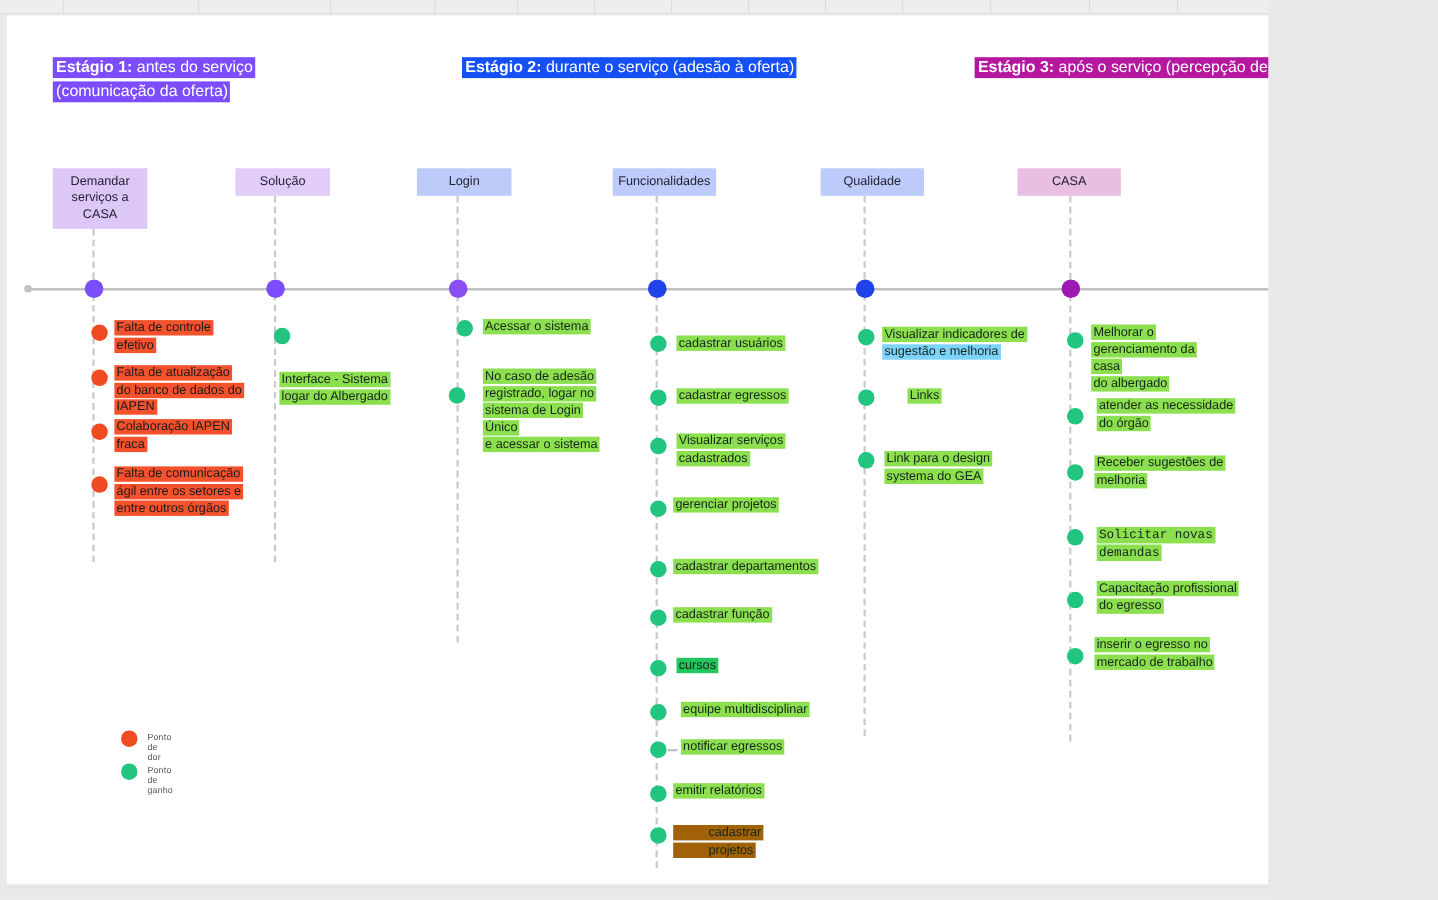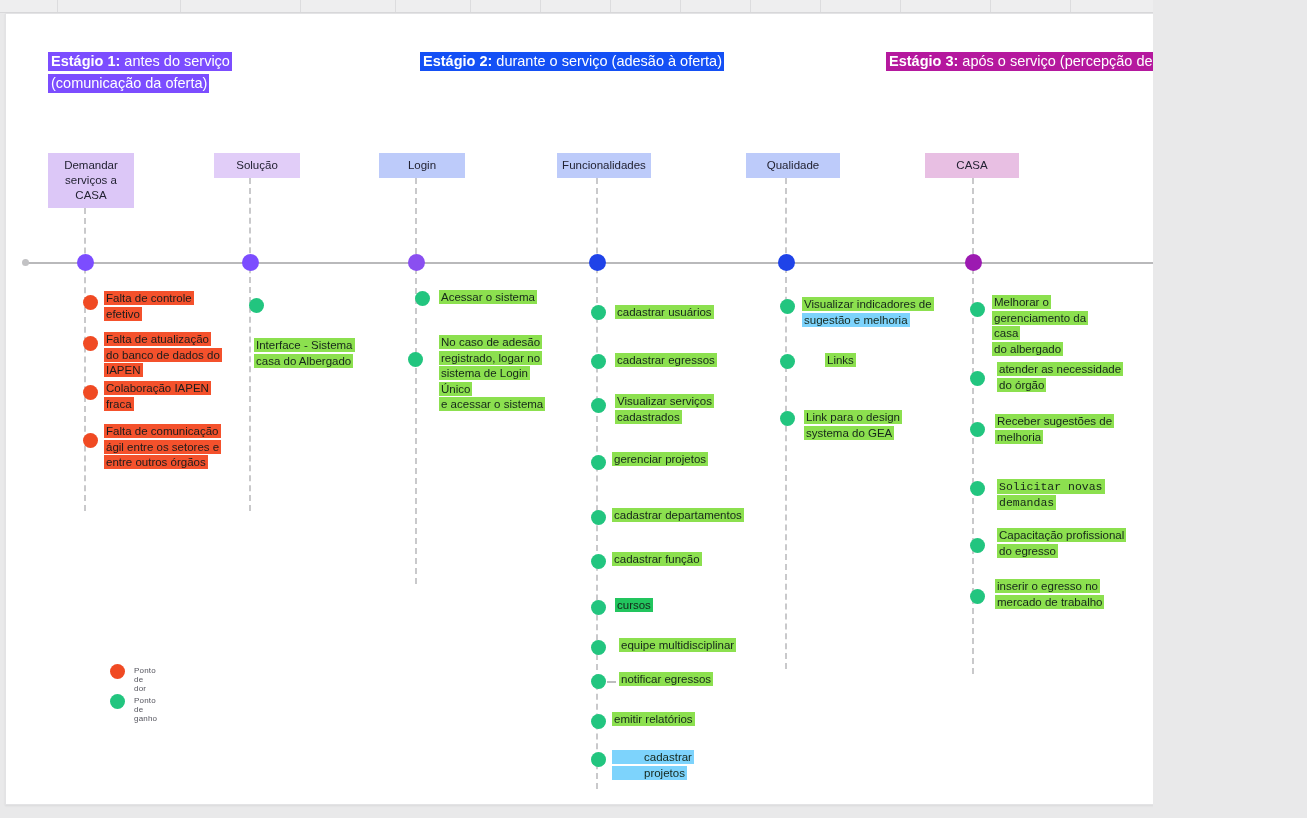--- a/index.html
+++ b/index.html
@@ -260,21 +260,21 @@
           <div class="txt" style="left: 98px; top: 410px; width: 122px;">
             <div><span style="background: rgb(244, 81, 44);">Falta de comunicação</span></div>
             <div><span style="background: rgb(244, 81, 44);">ágil entre os setores e</span></div>
             <div><span style="background: rgb(244, 81, 44);">entre outros órgãos</span></div>
           </div>
         </div>
         <div class="point gain">
           <div class="dot" style="left: 243px; top: 284px; background: rgb(34, 197, 127);"></div>
           <div class="txt" style="left: 248px; top: 276px; width: 112px; margin-top: 48px;">
             <div><span style="background: rgb(140, 224, 79);">Interface - Sistema</span></div>
-            <div><span style="background: rgb(140, 224, 79);">casa do Albergado</span></div>
+            <div><span style="background: rgb(140, 224, 79);">logar do Albergado</span></div>
           </div>
         </div>
         <div class="point gain">
           <div class="dot" style="left: 409px; top: 277px; background: rgb(34, 197, 127);"></div>
           <div class="txt" style="left: 433px; top: 276px; width: 110px;">
             <div><span style="background: rgb(140, 224, 79);">Acessar o sistema</span></div>
           </div>
         </div>
         <div class="point gain">
           <div class="dot" style="left: 402px; top: 338px; background: rgb(34, 197, 127);"></div>
@@ -343,21 +343,21 @@
         </div>
         <div class="point gain">
           <div class="dot" style="left: 585px; top: 700px; background: rgb(34, 197, 127);"></div>
           <div class="txt" style="left: 606px; top: 698px; width: 110px;">
             <div><span style="background: rgb(140, 224, 79);">emitir relatórios</span></div>
           </div>
         </div>
         <div class="point gain">
           <div class="dot" style="left: 585px; top: 738px; background: rgb(34, 197, 127);"></div>
           <div class="txt" style="left: 606px; top: 736px; width: 110px;">
-            <div><span style="background: #7dd3fc; padding-left: 32px;">cadastrar projetos</span></div>
+            <div><span style="background: #a16207; padding-left: 32px;">cadastrar projetos</span></div>
           </div>
         </div>
         <div class="point gain">
           <div class="dot" style="left: 774px; top: 285px; background: rgb(34, 197, 127);"></div>
           <div class="txt" style="left: 796px; top: 283px; width: 134px;">
             <div><span style="background: rgb(140, 224, 79);">Visualizar indicadores de</span></div>
             <div><span style="background: #7dd3fc;">sugestão e melhoria</span></div>
           </div>
         </div>
         <div class="point gain">

